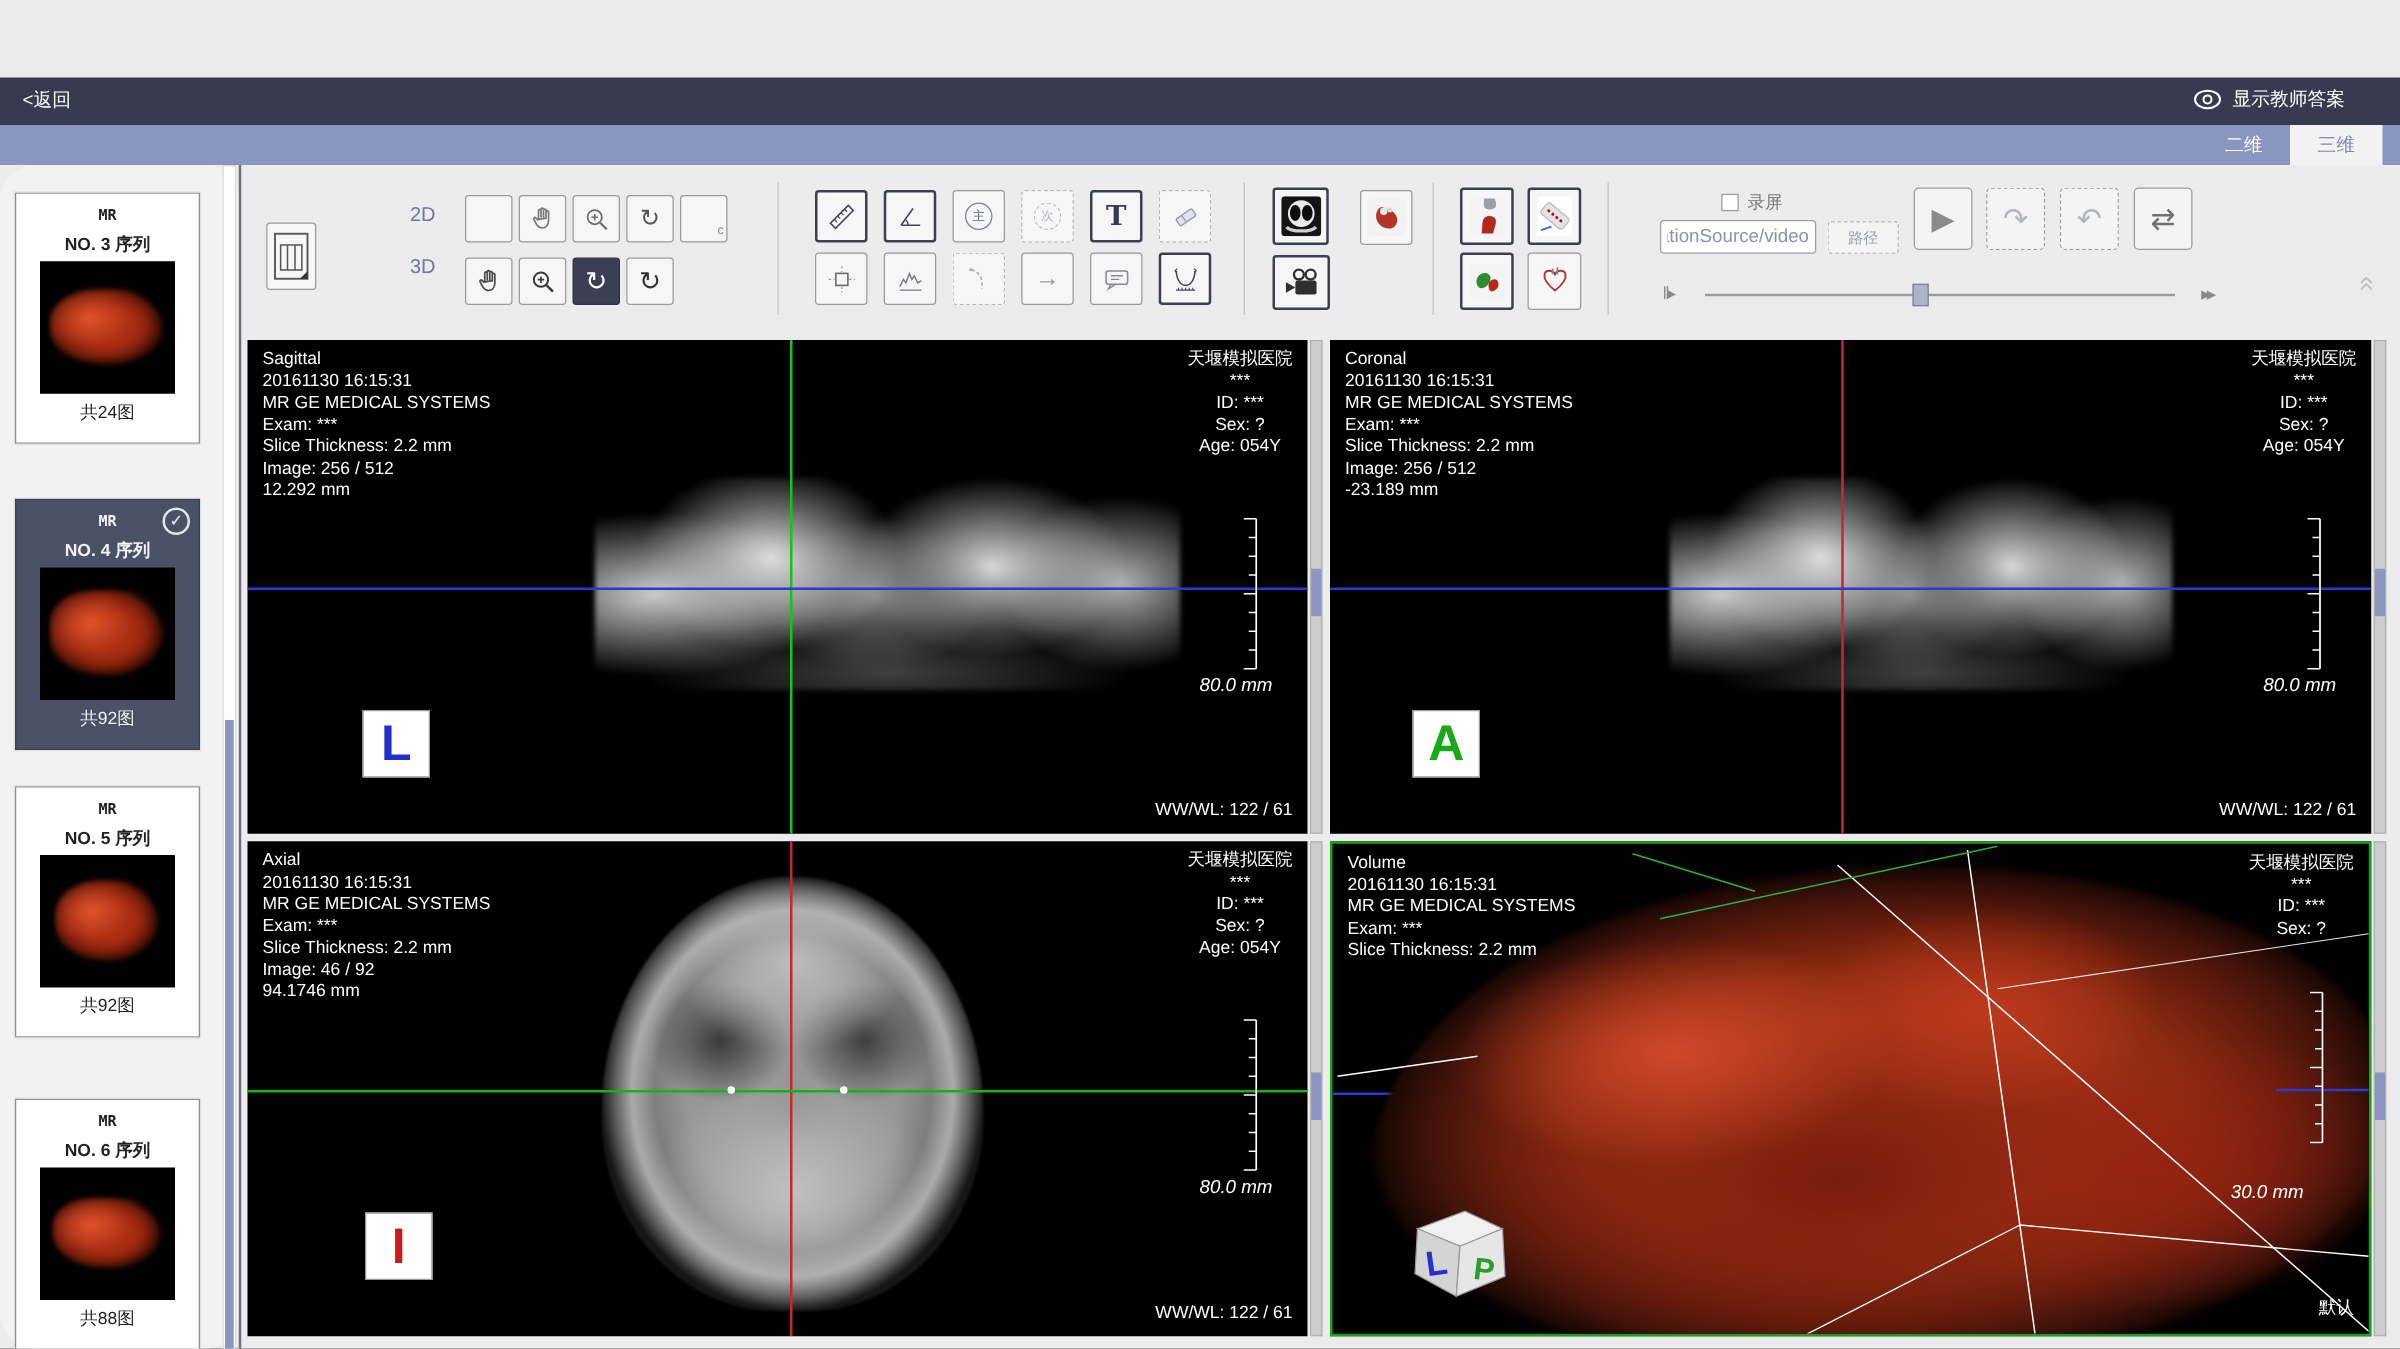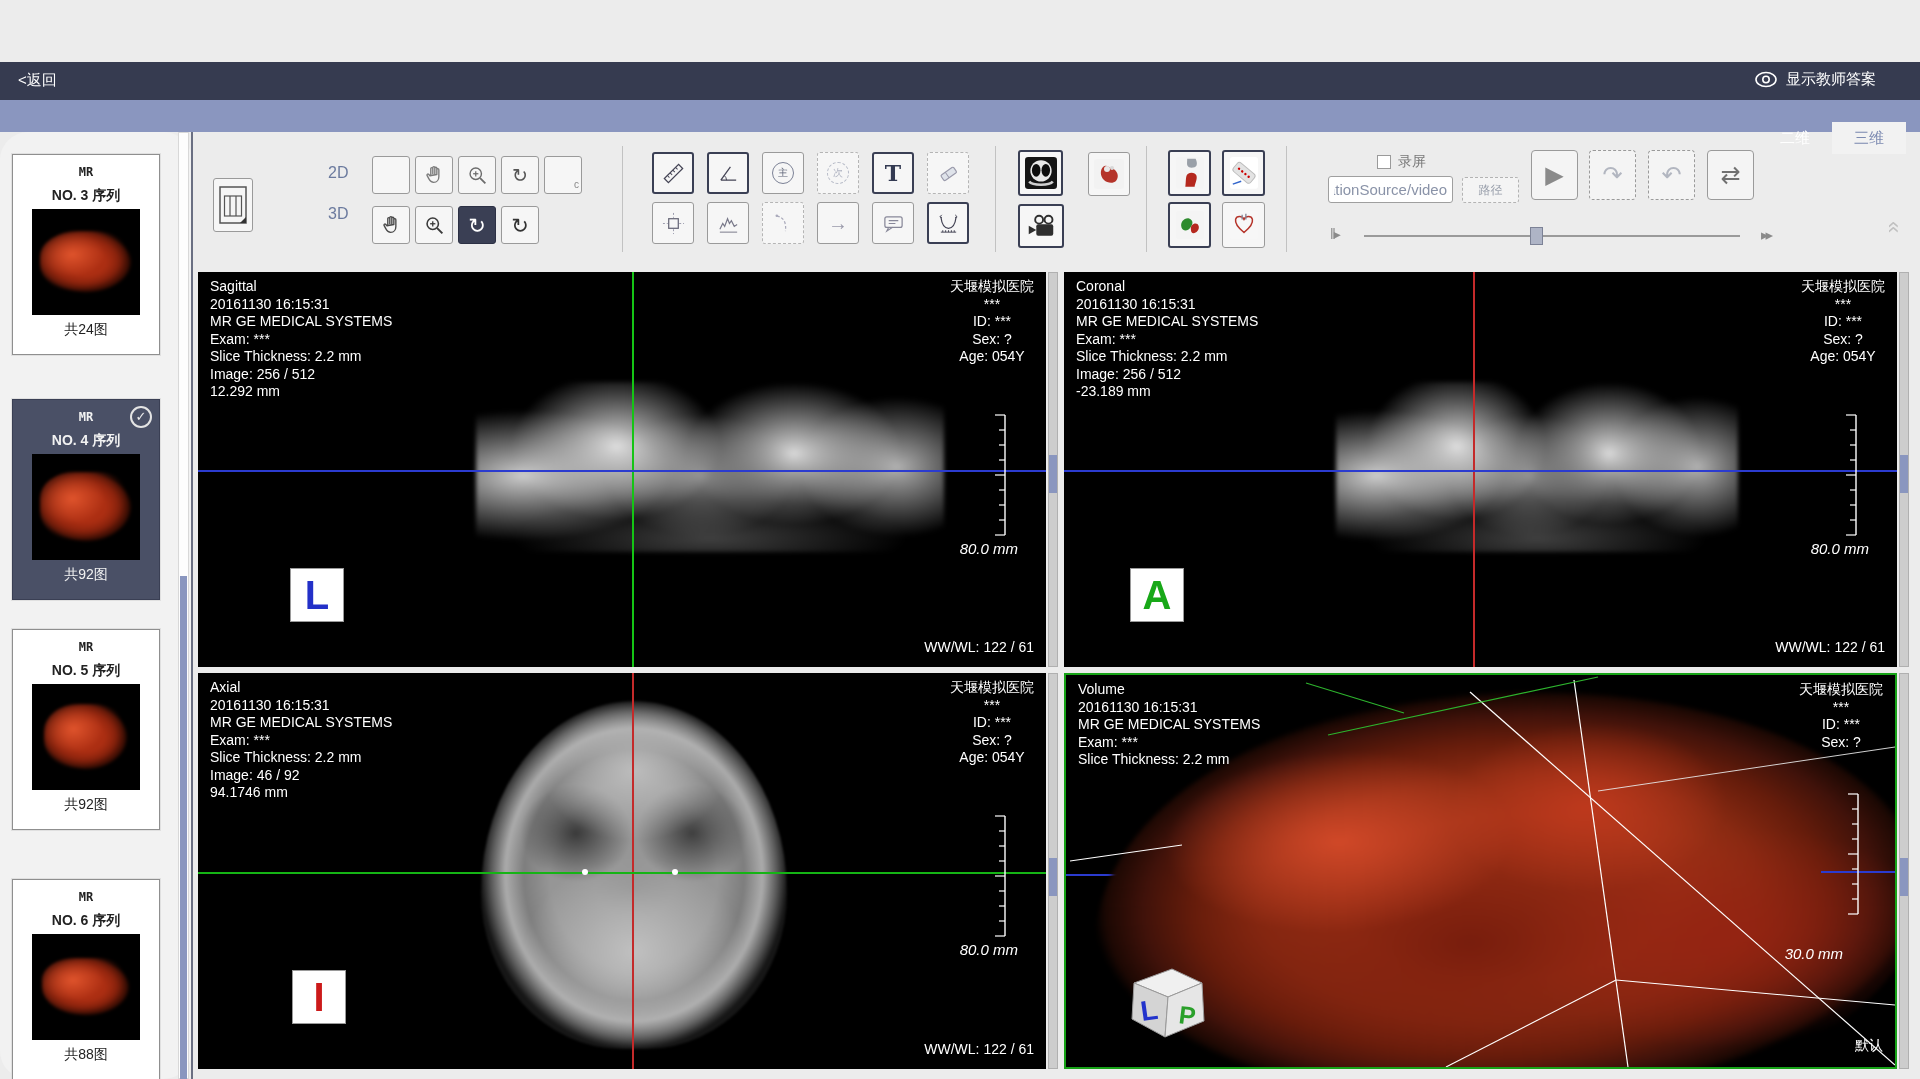--- a/index.html
+++ b/index.html
@@ -12,21 +12,21 @@
   
   .header{position:absolute;left:0;top:0;width:1920px;height:62px;background:#8a96bf;}
   .header-title{position:absolute;left:20px;top:19px;color:#fff;font-size:19px;letter-spacing:1px;}
   .version{position:absolute;left:940px;top:23px;font-size:13px;color:#2b3050;}
   .version b{font-weight:normal;color:#101010;font-family:"DejaVu Sans Mono",monospace;font-size:12px;margin-left:14px;}
   .person{position:absolute;right:32px;top:9px;width:42px;height:44px;}
   .nav{position:absolute;left:0;top:62px;width:1920px;height:38px;background:#363b50;color:#fff;padding-left:20px;}
   .back{position:absolute;left:18px;top:9px;font-size:15px;color:#fff;cursor:pointer;}
   .show-answer{position:absolute;right:44px;top:8px;font-size:15px;color:#fff;display:flex;align-items:center;gap:8px;cursor:pointer;}
   .tabstrip{position:absolute;left:0;top:100px;width:1920px;height:32px;background:#8a96bf;}
-  .tab{position:absolute;top:0;height:32px;display:flex;align-items:center;justify-content:center;font-size:15px;cursor:pointer;margin-top:22px;}
+  .tab{position:absolute;top:0;height:32px;display:flex;align-items:center;justify-content:center;font-size:15px;cursor:pointer;}
   .tab-2d{right:90px;width:70px;color:#fff;}
   .tab-3d{right:14px;width:74px;background:#f2f2f2;color:#7c8ab1;}
   
   .sidebar{position:absolute;left:0;top:132px;width:192px;height:947px;background:#f2f2f2;border-radius:28px;}
   .sb-scroll{position:absolute;left:178px;top:0;width:11px;height:947px;background:#fdfdfd;border:1px solid #d8d8d8;}
   .sb-thumb{position:absolute;left:1px;top:443px;width:7px;height:504px;background:#8a96bf;}
   .side-divider{position:absolute;left:191px;top:132px;width:2px;height:947px;background:#6a6f82;}
   .card{position:absolute;left:12px;width:148px;height:201px;background:#fff;border:1px solid #8f8f8f;outline:1px solid #e0e0e0;text-align:center;cursor:pointer;}
   .card-mod{position:absolute;top:10px;left:0;width:100%;font-family:"DejaVu Sans Mono",monospace;font-size:12px;font-weight:bold;color:#222;}
   .card-title{position:absolute;top:32px;left:0;width:100%;font-size:14px;color:#222;font-weight:bold;}

